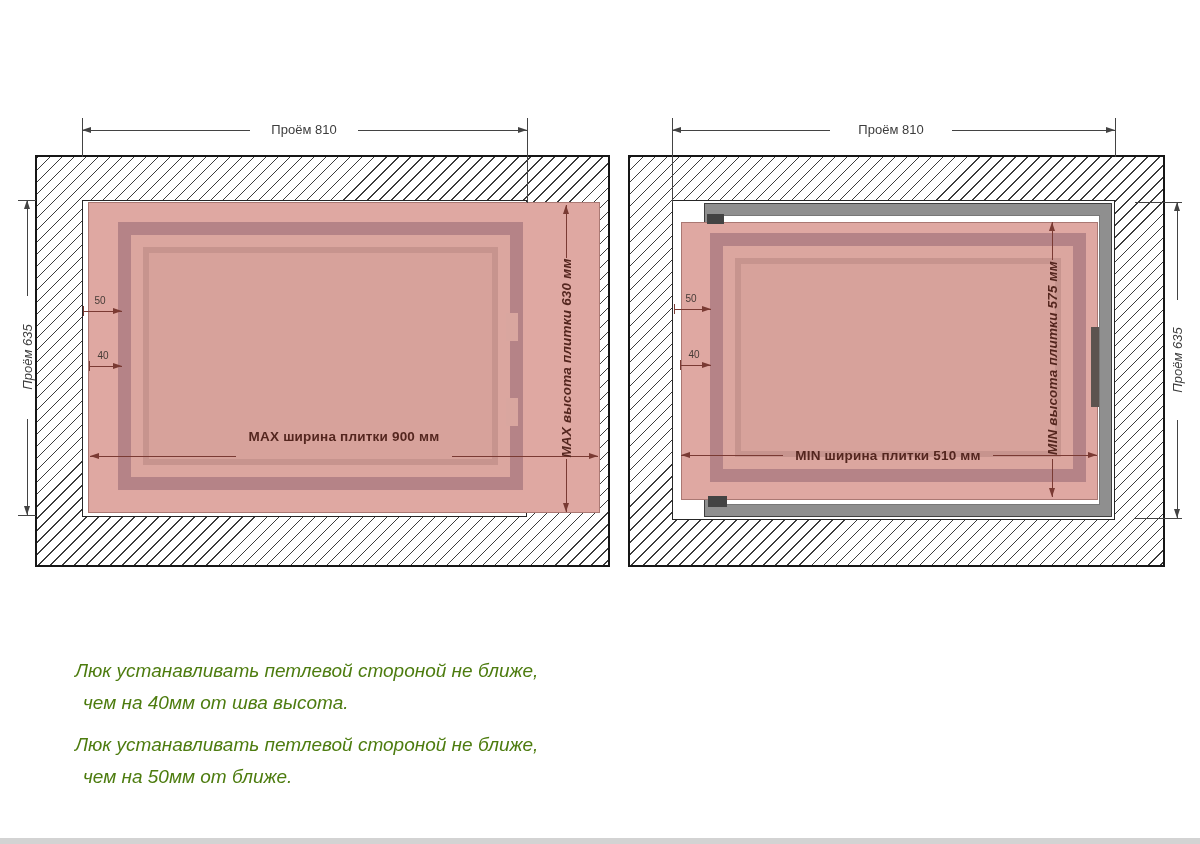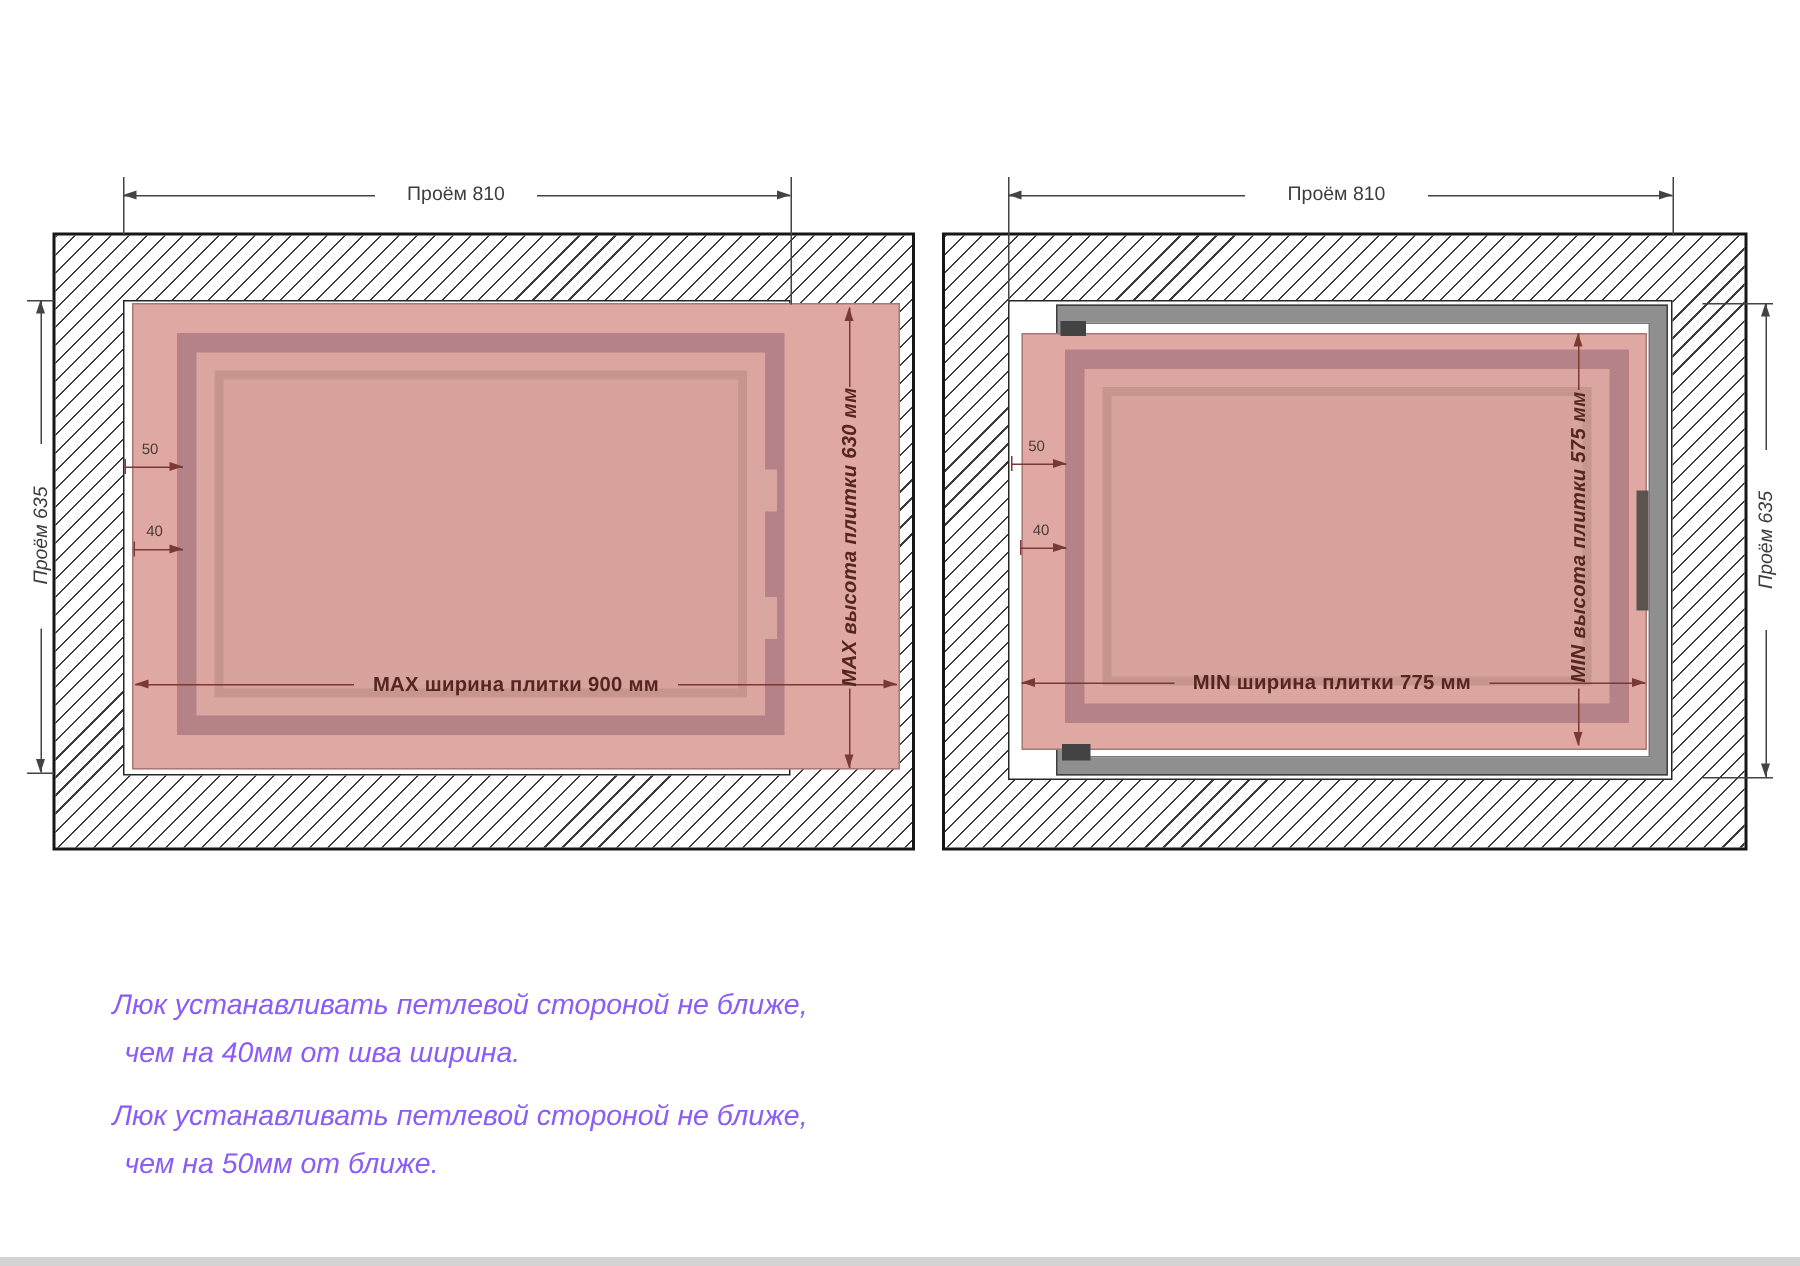--- a/index.html
+++ b/index.html
@@ -32,21 +32,21 @@
       border-left:3.5px solid transparent;border-right:3.5px solid transparent;border-bottom:9px solid currentColor;}
   .dl.v.ad::after{content:"";position:absolute;bottom:0;left:-4px;width:0;height:0;
       border-left:3.5px solid transparent;border-right:3.5px solid transparent;border-top:9px solid currentColor;}
   .tick{position:absolute;width:0;height:10px;border-left:1px solid #7a3a33;}
   
   .lab{position:absolute;transform:translate(-50%,-50%);white-space:nowrap;}
   .vlab{position:absolute;transform:translate(-50%,-50%) rotate(-90deg);white-space:nowrap;font-style:italic;}
   .odim{font-size:13px;color:#3d3d3d;}
   .sdim{font-size:10px;color:#463b36;}
   .tdim{font-size:13.5px;font-weight:bold;color:#54261f;letter-spacing:.2px;}
-  .note{position:absolute;font-style:italic;font-size:19px;color:#8b5cf6;line-height:32px;}
+  .note{position:absolute;font-style:italic;font-size:19px;color:#4d7c0f;line-height:32px;}
   .note .l2{display:block;margin-left:8px;}
   .note .l1{display:block;}
   .bbar{position:absolute;left:0;top:838px;width:1200px;height:6px;background:#d3d3d3;}
 </style>
 </head>
 <body>
 
 <div class="page">
 
   <div>
@@ -74,21 +74,21 @@
 
     <div class="tick" style="left:83px;top:306px"></div>
     <div class="dl h ar maroon" style="left:83px;top:311px;width:39px"></div>
     <div class="lab sdim" style="left:100px;top:300px">50</div>
     <div class="tick" style="left:89px;top:361px"></div>
     <div class="dl h ar maroon" style="left:89px;top:366px;width:33px"></div>
     <div class="lab sdim" style="left:103px;top:355px">40</div>
 
     <div class="dl h al maroon" style="left:90px;top:456px;width:146px"></div>
     <div class="dl h ar maroon" style="left:452px;top:456px;width:146px"></div>
-    <div class="lab tdim" style="left:344px;top:456px">MAX ширина плитки 900 мм</div>
+    <div class="lab tdim" style="left:344px;top:436px">MAX ширина плитки 900 мм</div>
 
     <div class="dl v au maroon" style="left:566px;top:205px;height:53px"></div>
     <div class="dl v ad maroon" style="left:566px;top:459px;height:53px"></div>
     <div class="vlab tdim" style="left:566px;top:358px">MAX высота плитки 630 мм</div>
   </div>
 
   <div>
     <div class="hatch" style="left:628px;top:155px;width:537px;height:412px"></div>
     <div class="opening" style="left:672px;top:200px;width:443px;height:320px"></div>
     <div class="gframe" style="left:704px;top:203px;width:408px;height:314px"></div>
@@ -116,30 +116,30 @@
 
     <div class="tick" style="left:674px;top:304px"></div>
     <div class="dl h ar maroon" style="left:674px;top:309px;width:37px"></div>
     <div class="lab sdim" style="left:691px;top:298px">50</div>
     <div class="tick" style="left:680px;top:360px"></div>
     <div class="dl h ar maroon" style="left:680px;top:365px;width:31px"></div>
     <div class="lab sdim" style="left:694px;top:354px">40</div>
 
     <div class="dl h al maroon" style="left:681px;top:455px;width:102px"></div>
     <div class="dl h ar maroon" style="left:993px;top:455px;width:104px"></div>
-    <div class="lab tdim" style="left:888px;top:455px">MIN ширина плитки 775 мм</div>
+    <div class="lab tdim" style="left:888px;top:455px">MIN ширина плитки 510 мм</div>
 
     <div class="dl v au maroon" style="left:1052px;top:222px;height:38px"></div>
     <div class="dl v ad maroon" style="left:1052px;top:459px;height:38px"></div>
     <div class="vlab tdim" style="left:1052px;top:358px">MIN высота плитки 575 мм</div>
   </div>
 
   <div class="note" style="left:75px;top:655px">
     <span class="l1">Люк устанавливать петлевой стороной не ближе,</span>
-    <span class="l2">чем на 40мм от шва ширина.</span>
+    <span class="l2">чем на 40мм от шва высота.</span>
   </div>
   <div class="note" style="left:75px;top:729px">
     <span class="l1">Люк устанавливать петлевой стороной не ближе,</span>
     <span class="l2">чем на 50мм от ближе.</span>
   </div>
 
   <div class="bbar"></div>
 </div>
 
 </body></html>

